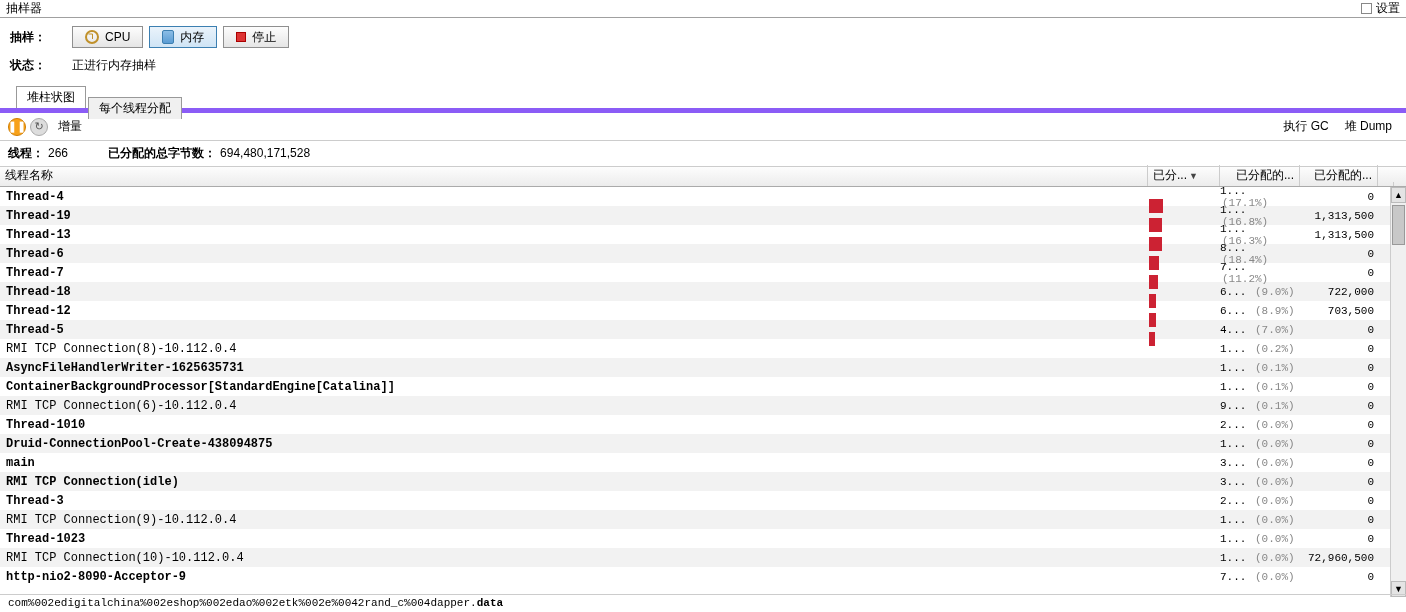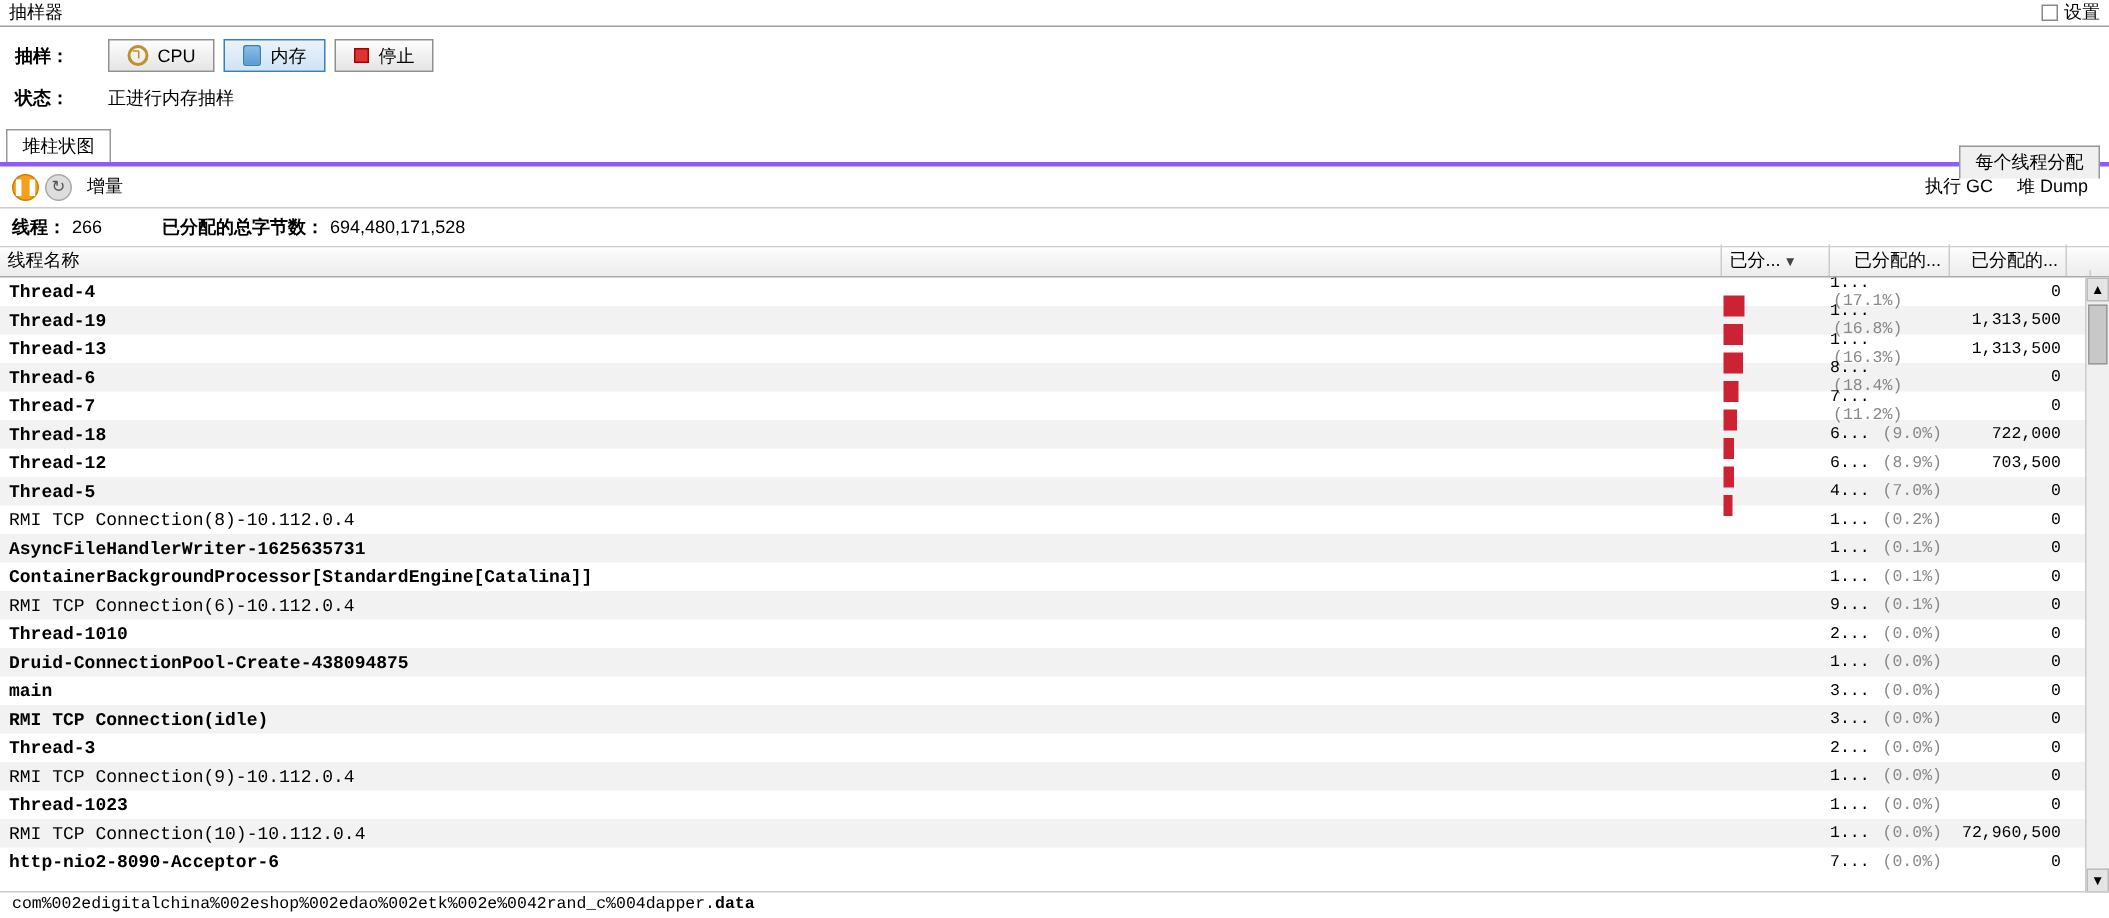--- a/index.html
+++ b/index.html
@@ -11,21 +11,21 @@
 .toolbar-row { display:flex; align-items:center; margin-bottom:6px; min-height:22px; }
 .toolbar-row .lbl { width:62px; font-weight:bold; }
 .tb-btn { height:22px; border:1px solid #8f8f8f; background:linear-gradient(#fdfdfd,#e5e5e5); padding:0 12px; margin-right:6px; display:inline-flex; align-items:center; gap:6px; cursor:default; font-size:12px; }
 .tb-btn.active { background:linear-gradient(#eaf3fb,#cfe4f5); border-color:#3c7fb1; }
 .tb-btn.stop .sq { width:10px; height:10px; background:#d33; border:1px solid #a00; }
 .ico-clock { width:14px; height:14px; border:2px solid #c0912b; border-radius:50%; position:relative; }
 .ico-clock::before,.ico-clock::after { content:""; position:absolute; background:#c0912b; left:5px; top:2px; width:1px; }
 .ico-clock::before { height:5px; }
 .ico-clock::after { height:4px; transform:rotate(90deg); transform-origin:top; }
 .ico-db { width:12px; height:14px; background:linear-gradient(#8bbde6,#5a9cd4); border-radius:2px; border:1px solid #3c7fb1; }
-.tabs-row { display:flex; padding:0 4px; border-bottom:3px solid #8b5cf6;justify-content:space-between; }
+.tabs-row { display:flex; padding:0 16px; border-bottom:5px solid #8b5cf6; }
 .tab { border:1px solid #999; border-bottom:none; padding:2px 10px; margin-right:2px; background:#fff; font-size:12px; cursor:default; }
 .tab.active { background:#f0f0f0; position:relative; top:11px; }
 .sub-toolbar { display:flex; align-items:center; padding:3px 8px; border-bottom:1px solid #ccc; }
 .round-btn { width:18px; height:18px; border-radius:50%; border:1px solid #aaa; display:inline-flex; align-items:center; justify-content:center; margin-right:4px; font-size:11px; cursor:default; }
 .round-btn.orange { background:#f7a11a; color:#fff; border-color:#d07d00; }
 .round-btn.gray { background:#ddd; color:#555; }
 .sub-toolbar .txt { margin-left:6px; }
 .sub-toolbar .right-actions { margin-left:auto; display:flex; gap:4px; }
 .right-btn { padding:2px 6px; cursor:default; }
 .stats-row { display:flex; align-items:center; padding:4px 8px; gap:40px; border-bottom:1px solid #ccc; }
@@ -251,21 +251,21 @@
         <div class="td-c2"><span class="v">1...</span> <span class="pct">(0.0%)</span></div>
         <div class="td-c3">0</div>
       </div>
       <div class="tr">
         <div class="td-name reg">RMI TCP Connection(10)-10.112.0.4</div>
         <div class="td-c1"></div>
         <div class="td-c2"><span class="v">1...</span> <span class="pct">(0.0%)</span></div>
         <div class="td-c3">72,960,500</div>
       </div>
       <div class="tr">
-        <div class="td-name">http-nio2-8090-Acceptor-6</div>
+        <div class="td-name">http-nio2-8090-Acceptor-9</div>
         <div class="td-c1"></div>
         <div class="td-c2"><span class="v">7...</span> <span class="pct">(0.0%)</span></div>
         <div class="td-c3">0</div>
       </div>
     </div>
   <div class="scrollbar">
     <div class="arrow">▲</div>
     <div class="thumb"></div>
     <div class="arrow" style="position:absolute;bottom:0;left:0;right:0">▼</div>
   </div>

